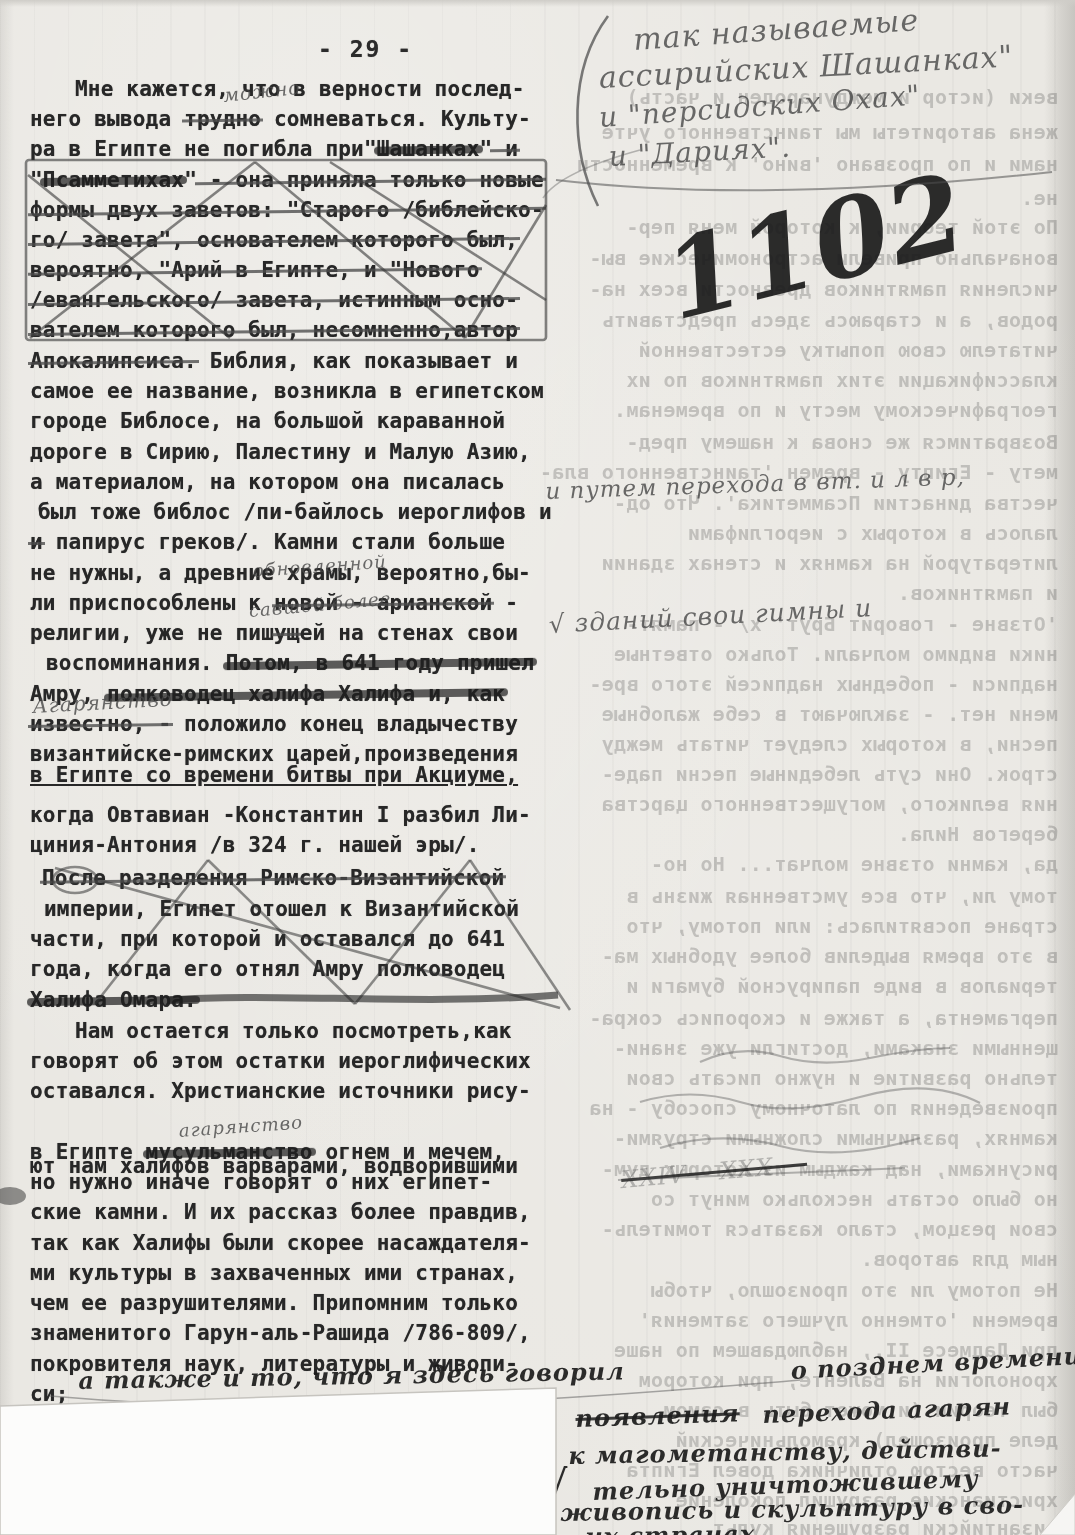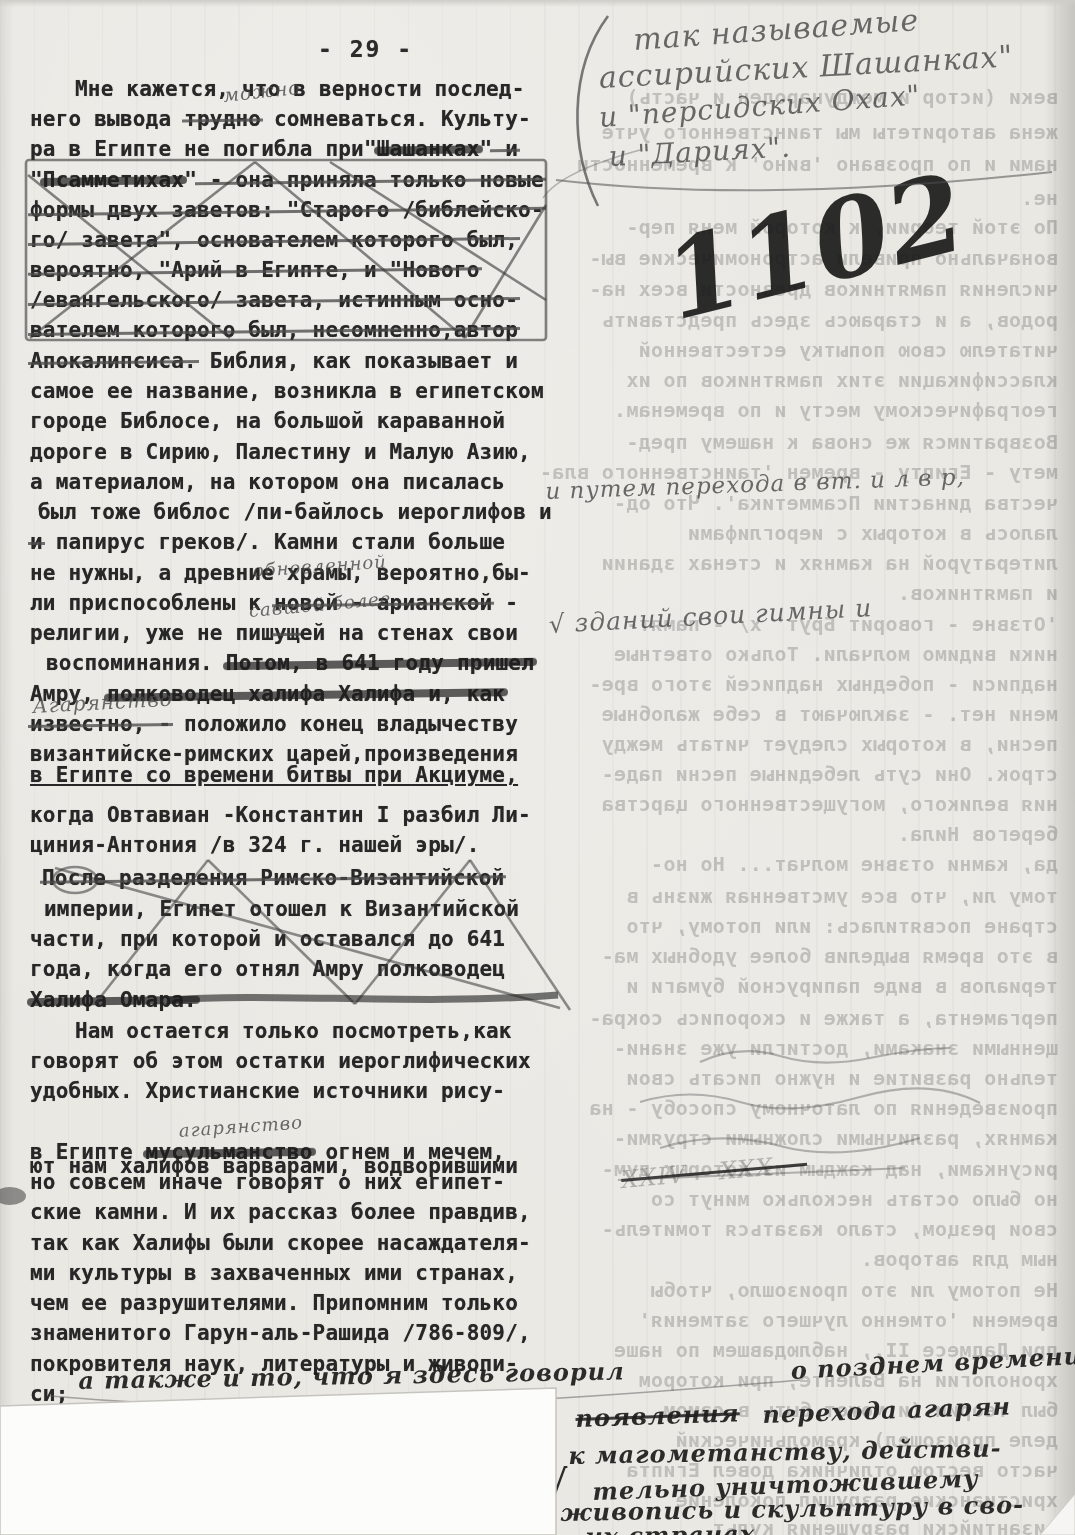--- a/index.html
+++ b/index.html
@@ -118,24 +118,24 @@
       <div class="tl" style="left: 30px; top: 763px; text-decoration: underline;"><span>в Египте со времени битвы при Акциуме,</span></div>
       <div class="tl" style="left: 30px; top: 803px;"><span>когда Овтавиан -Константин I разбил Ли-</span></div>
       <div class="tl" style="left: 30px; top: 833px;"><span>циния-Антония /в 324 г. нашей эры/.</span></div>
       <div class="tl" style="left: 42px; top: 866px;"><span class="st">После разделения Римско-Византийской</span></div>
       <div class="tl" style="left: 30px; top: 897px; margin-left: 14px;"><span>империи, Египет отошел к Византийской</span></div>
       <div class="tl" style="left: 30px; top: 927px;"><span>части, при которой и оставался до 641</span></div>
       <div class="tl" style="left: 30px; top: 957px;"><span>года, когда его отнял Амру полководец</span></div>
       <div class="tl" style="left: 30px; top: 988px;"><span class="sth">Халифа Омара.</span></div>
       <div class="tl" style="left: 75px; top: 1019px;"><span>Нам остается только посмотреть,как</span></div>
       <div class="tl" style="left: 30px; top: 1049px;"><span>говорят об этом остатки иероглифических</span></div>
-      <div class="tl" style="left: 30px; top: 1079px;"><span>удобных. Христианские источники рису-</span></div>
+      <div class="tl" style="left: 30px; top: 1079px;"><span>оставался. Христианские источники рису-</span></div>
       <div class="tl" style="left: 30px; top: 1110px; margin-top: 44px;"><span>ют нам халифов варварами, водворившими</span></div>
       <div class="tl" style="left: 30px; top: 1140px;"><span>в Египте </span><span class="sth">мусульманство</span><span> огнем и мечем,</span></div>
-      <div class="tl" style="left: 30px; top: 1170px;"><span>но совсем иначе говорят о них египет-</span></div>
+      <div class="tl" style="left: 30px; top: 1170px;"><span>но нужно иначе говорят о них египет-</span></div>
       <div class="tl" style="left: 30px; top: 1200px;"><span>ские камни. И их рассказ более правдив,</span></div>
       <div class="tl" style="left: 30px; top: 1231px;"><span>так как Халифы были скорее насаждателя-</span></div>
       <div class="tl" style="left: 30px; top: 1261px;"><span>ми культуры в захваченных ими странах,</span></div>
       <div class="tl" style="left: 30px; top: 1291px;"><span>чем ее разрушителями. Припомним только</span></div>
       <div class="tl" style="left: 30px; top: 1321px;"><span>знаменитого Гарун-аль-Рашида /786-809/,</span></div>
       <div class="tl" style="left: 30px; top: 1352px;"><span>покровителя наук, литературы и живопи-</span></div>
       <div class="tl" style="left: 30px; top: 1382px;"><span>си;</span></div>
     </div>
   <div id="hw-layer">
       <div class="hw pencil" style="left: 222px; top: 84px; font-size: 19px; transform: rotate(-6deg);">можно</div>

